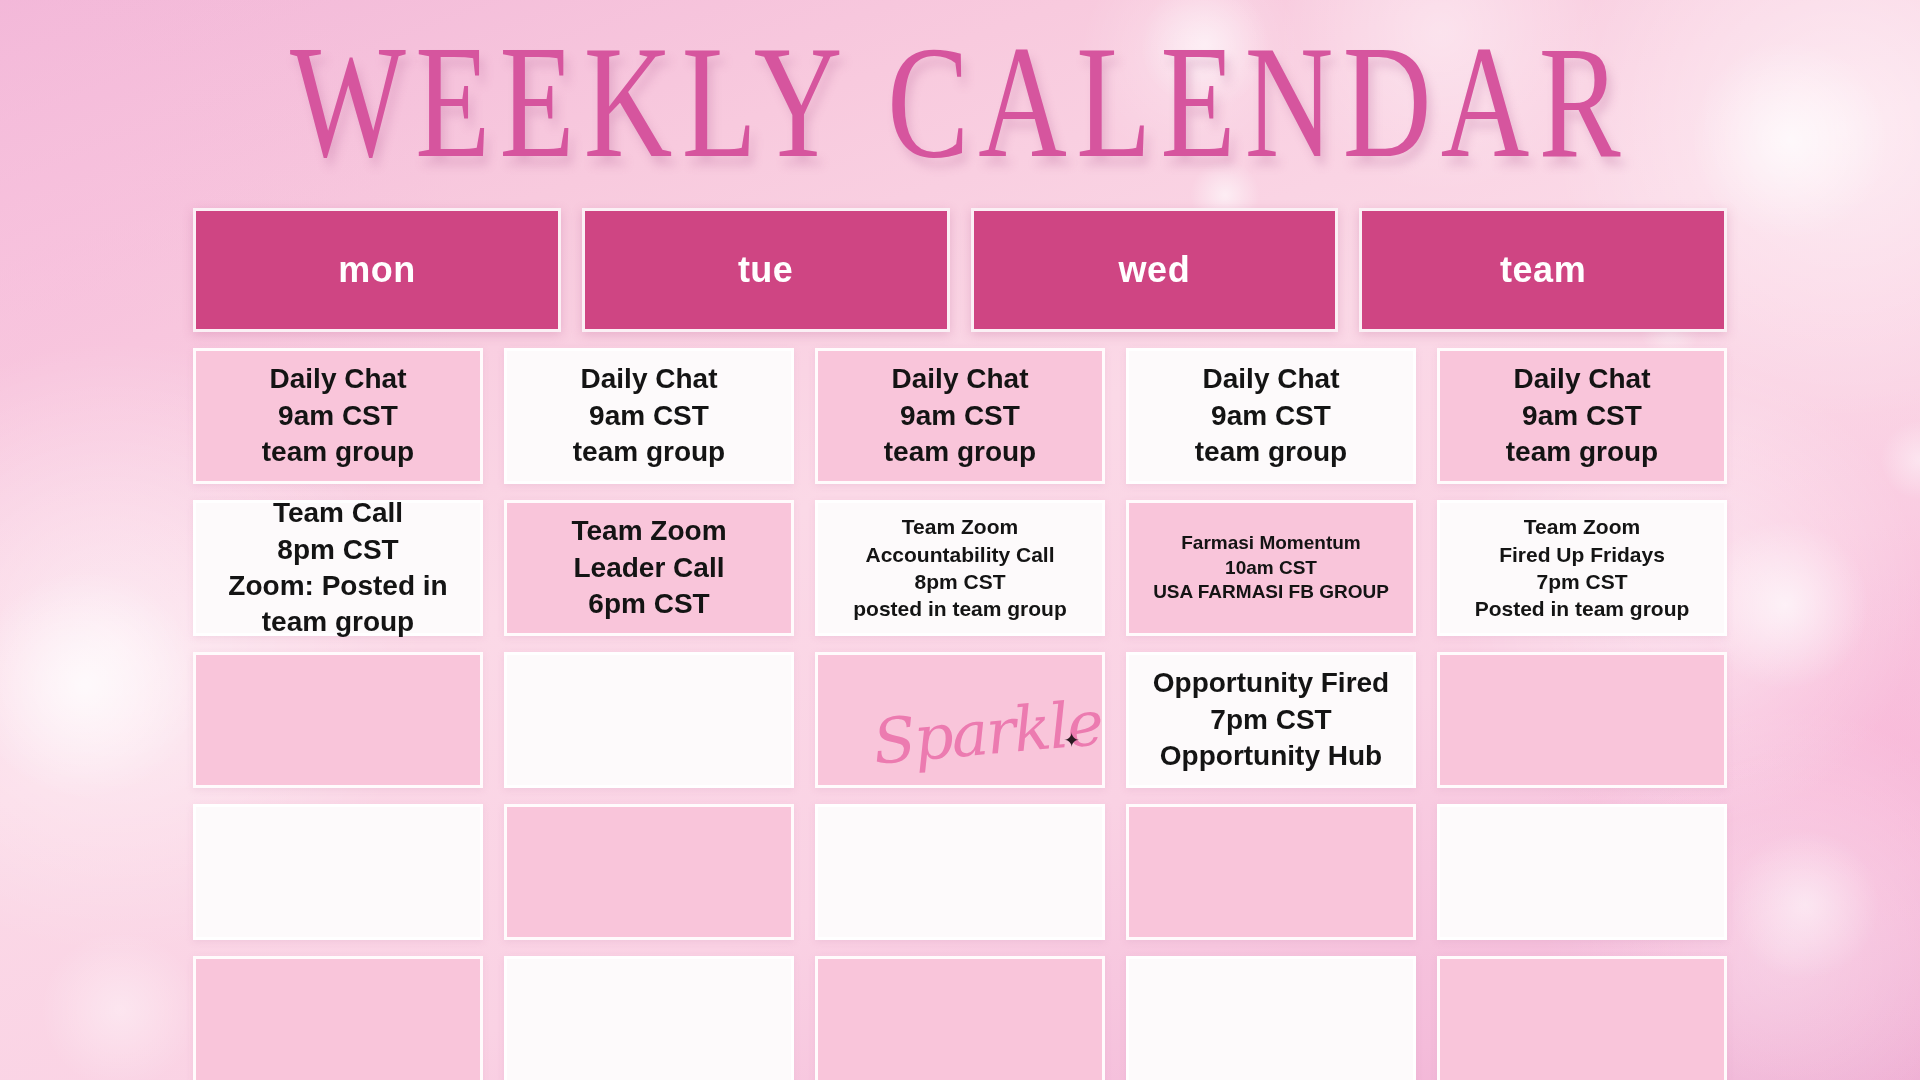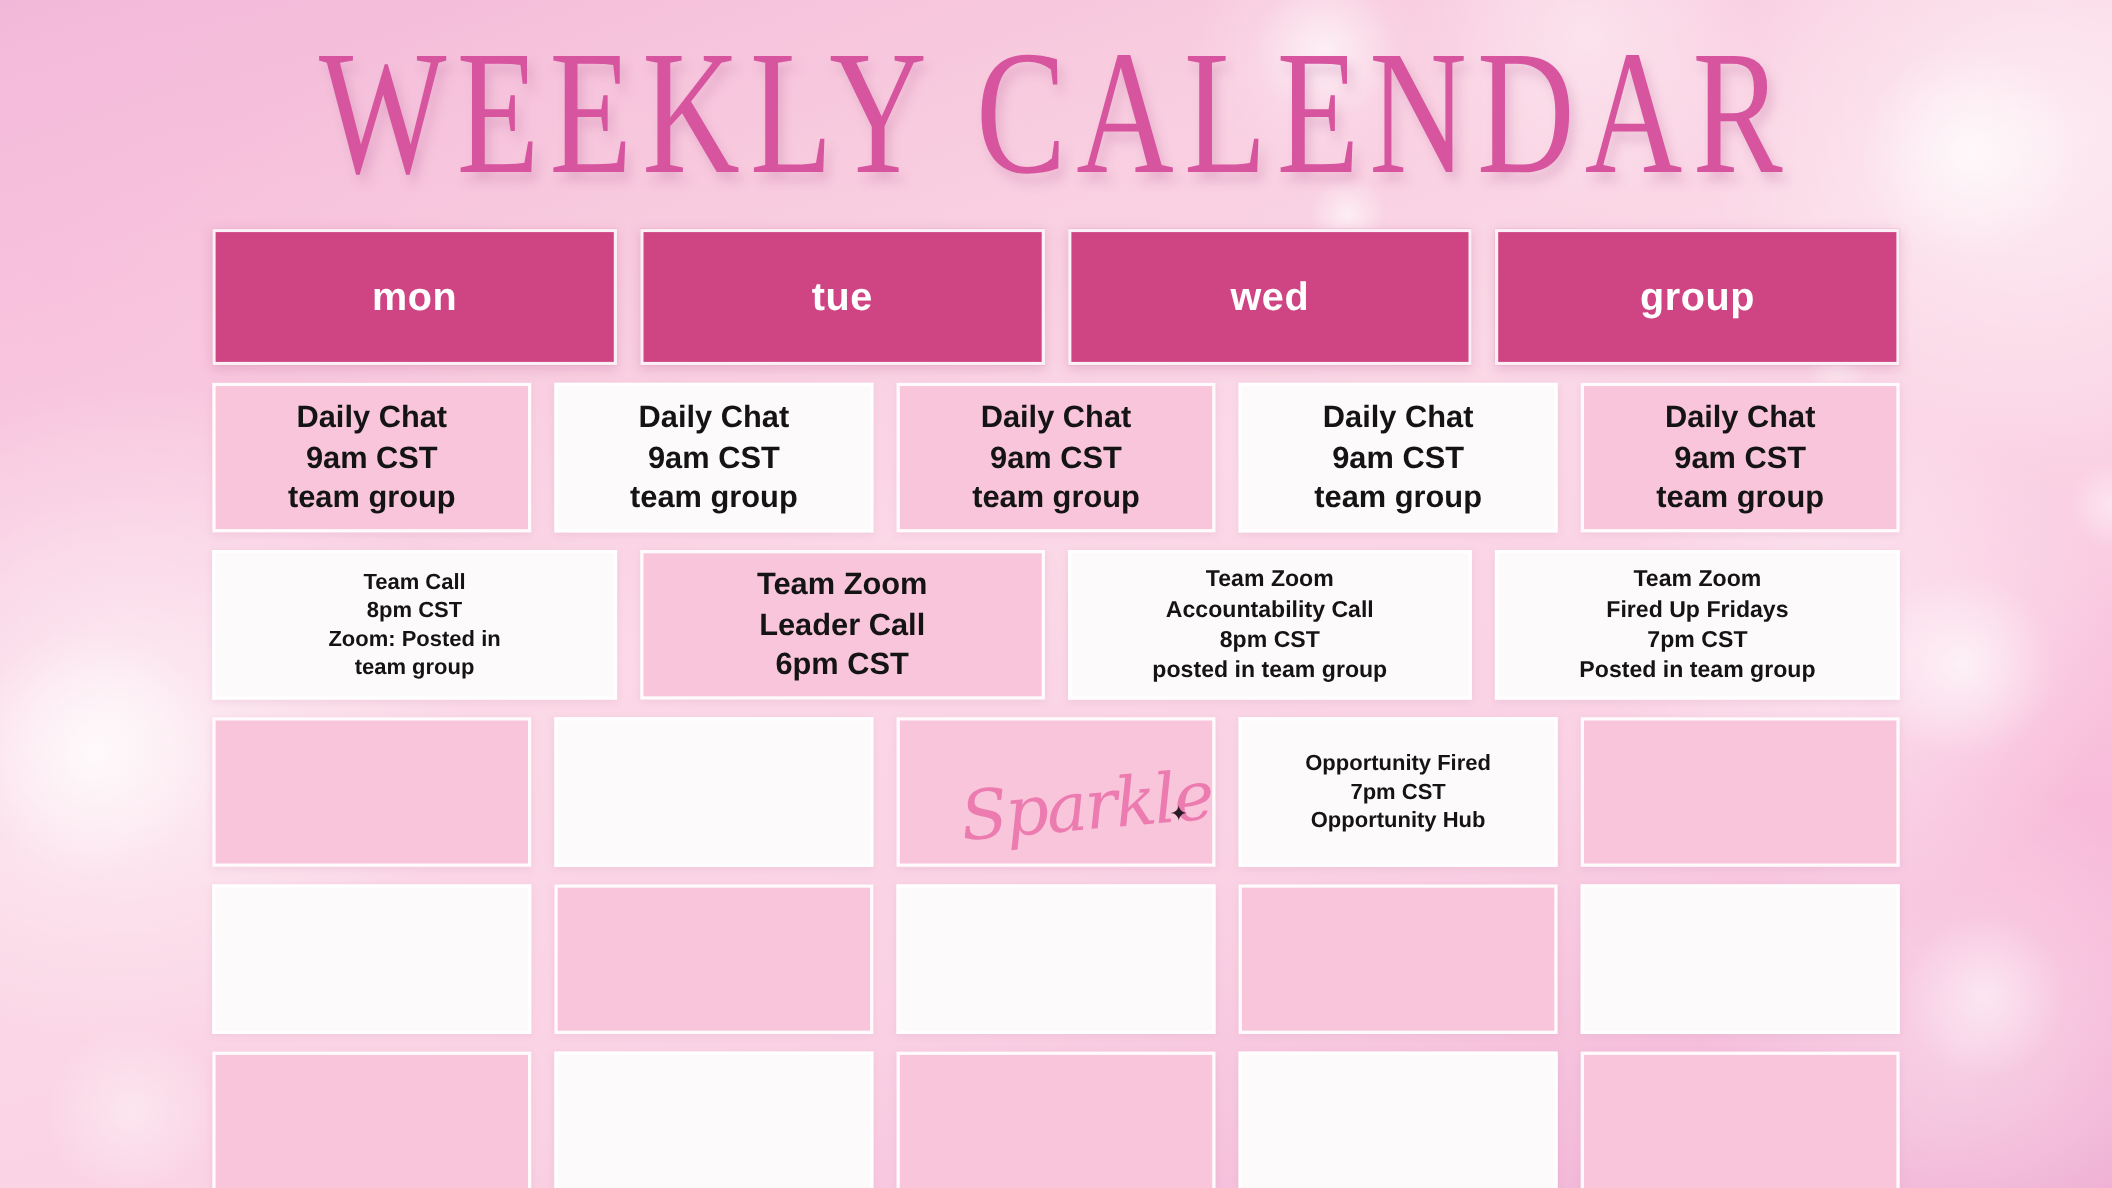--- a/index.html
+++ b/index.html
@@ -103,21 +103,21 @@
   .tone-pink  { background: #f9c5da; }
   .tone-white { background: #fdfafb; }
 
   .cell-text {
     color: #141414;
     font-weight: 700;
     line-height: 1.30;
     white-space: pre-line;
   }
   .sz-lg { font-size: 28px; }
-  .sz-md { font-size: 20px; }
+  .sz-md { font-size: 28px; }
   .sz-sm { font-size: 21px; }
   .sz-xs { font-size: 19px; }
 
   
   .body-row.clipped .cell { height: 128px; }
 
   
   .logo-cell { position: relative; overflow: hidden; }
   .logo-wrap {
     position: relative;
@@ -182,21 +182,21 @@
       <div class="cell">
         <span class="head-label">mon</span>
       </div>
       <div class="cell">
         <span class="head-label">tue</span>
       </div>
       <div class="cell">
         <span class="head-label">wed</span>
       </div>
       <div class="cell">
-        <span class="head-label">group</span>
+        <span class="head-label">team</span>
       </div>
     </div>
 
     <div class="grid-row body-row">
       <div class="cell tone-pink">
         <span class="cell-text sz-lg">Daily Chat
 9am CST
 team group</span>
       </div>
       <div class="cell tone-white">
@@ -231,20 +231,25 @@
       <div class="cell tone-pink">
         <span class="cell-text sz-lg">Team Zoom
 Leader Call
 6pm CST</span>
       </div>
       <div class="cell tone-white">
         <span class="cell-text sz-sm">Team Zoom
 Accountability Call
 8pm CST
 posted in team group</span>
+      </div>
+      <div class="cell tone-pink">
+        <span class="cell-text sz-xs">Farmasi Momentum
+10am CST
+USA FARMASI FB GROUP</span>
       </div>
       <div class="cell tone-white">
         <span class="cell-text sz-sm">Team Zoom
 Fired Up Fridays
 7pm CST
 Posted in team group</span>
       </div>
     </div>
 
     <div class="grid-row body-row">

